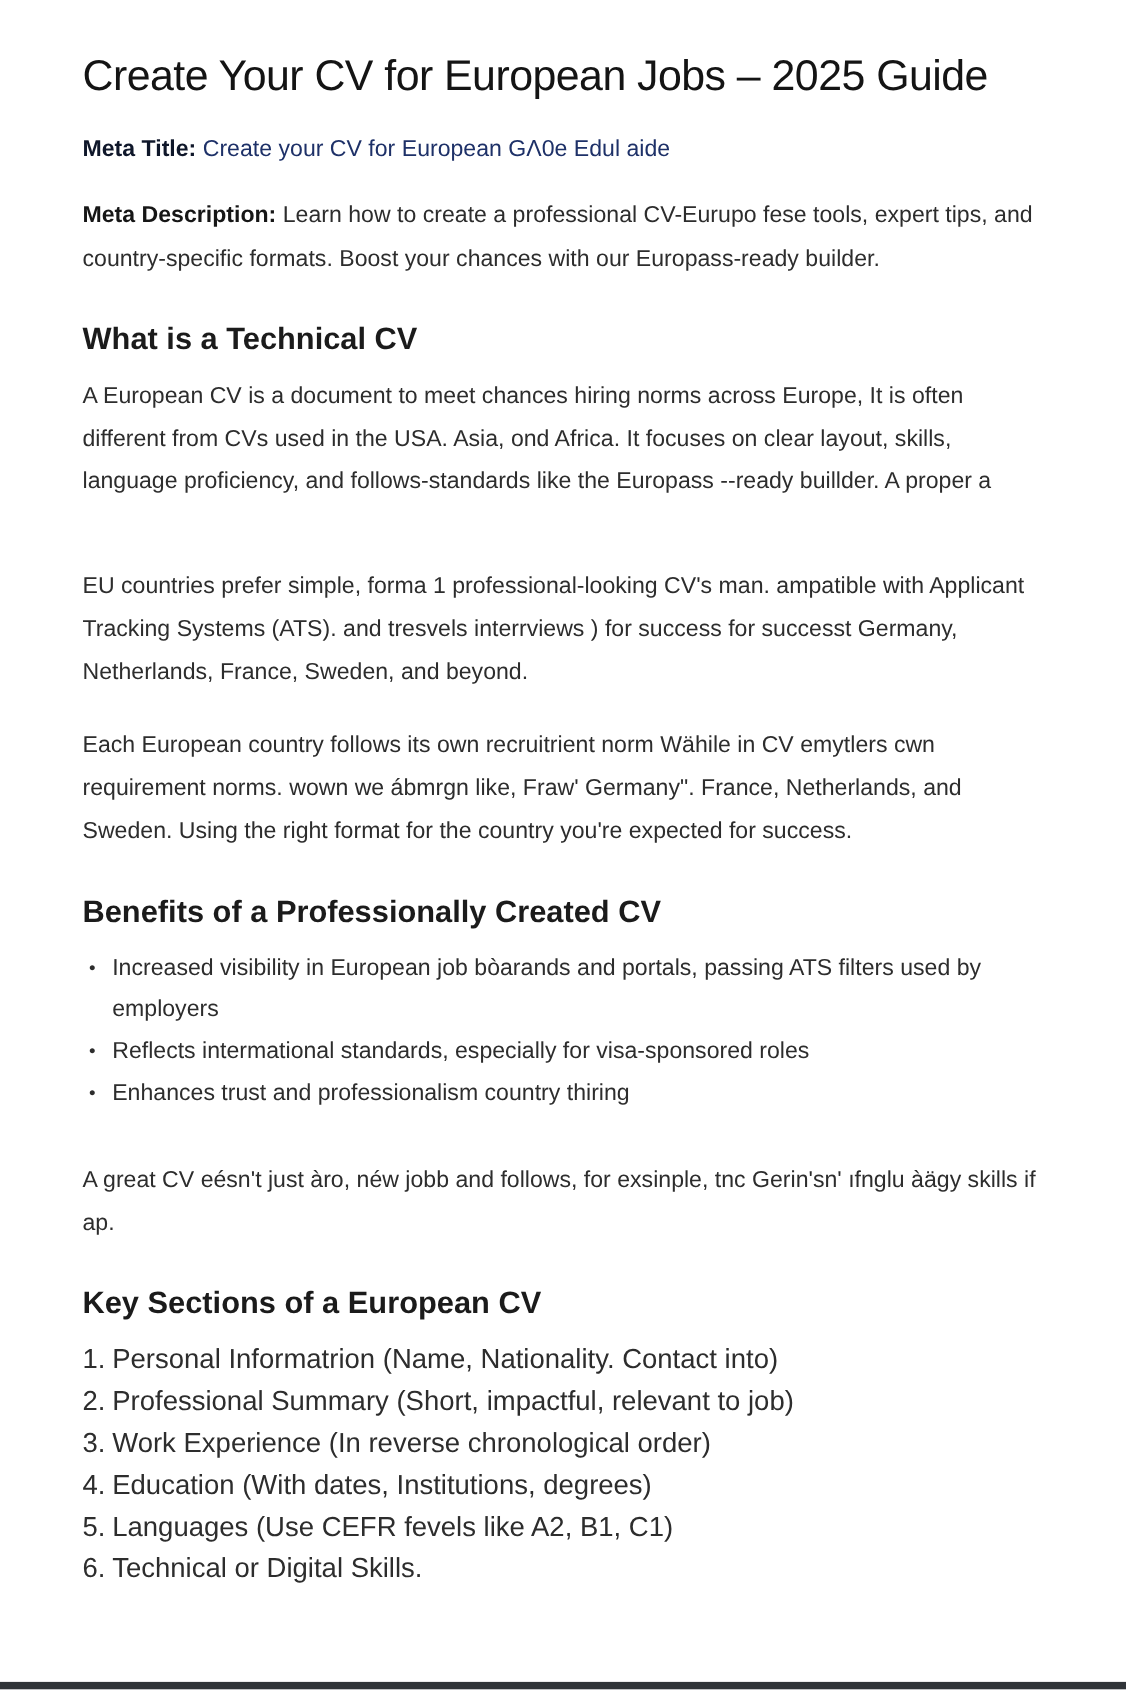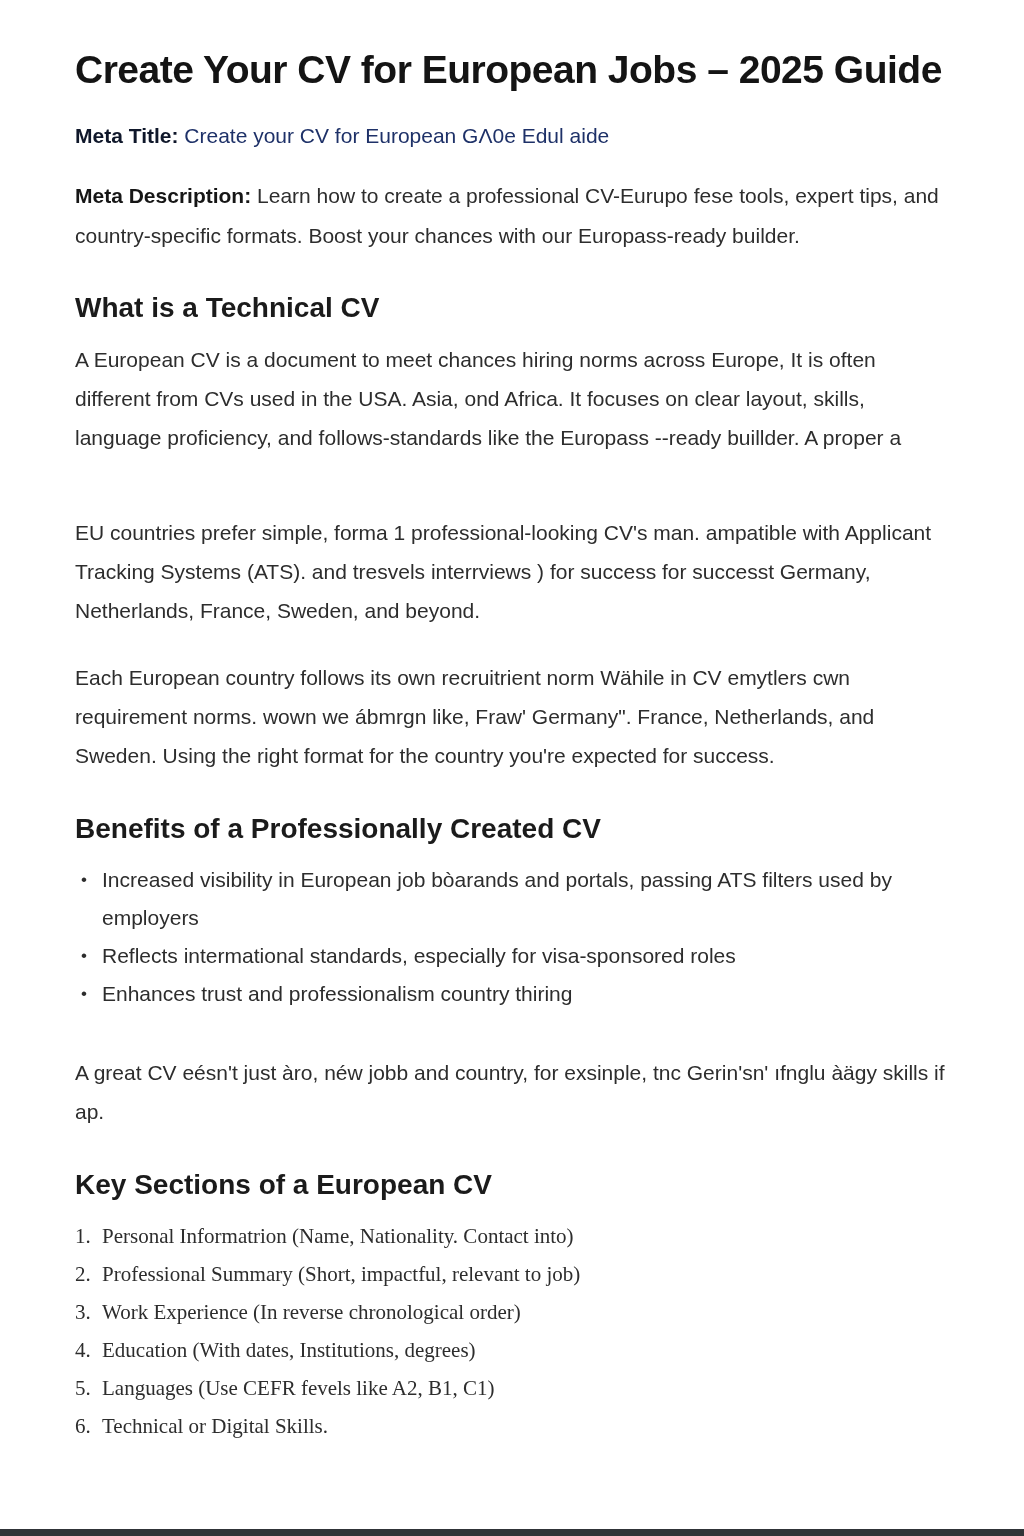--- a/index.html
+++ b/index.html
@@ -15,21 +15,21 @@
     overflow:hidden;
     font-family:"Liberation Sans", sans-serif;
     color:#2d2d2d;
   }
   .page{
     padding:40px 70px 0 75px;
   }
   h1{
     font-size:39px;
     line-height:48px;
-    font-weight:700;
+    font-weight:400;
     color:#141414;
     letter-spacing:-0.5px;
     margin:6px 0 28px 0;
   }
   .meta-line{
     font-size:21px;
     line-height:28px;
     margin-bottom:26px;
   }
   .meta-line .label{
@@ -82,25 +82,24 @@
     font-size:17px;
     color:#2d2d2d;
   }
   ol.key-list{
     list-style:none;
     counter-reset:item;
     margin:0;
   }
   ol.key-list li{
     counter-increment:item;
-    font-size:21px;
+    font-size:25px;
     line-height:38px;
     padding-left:27px;
     position:relative;
-    font-family:Liberation Serif, serif;
   }
   ol.key-list li::before{
     content:counter(item) ".";
     position:absolute;
     left:0;
     top:0;
   }
   .bottom-bar{
     position:absolute;
     left:0;
@@ -132,21 +131,21 @@
 
   <p class="body gap-sm">Each European country follows its own recruitrient norm Wähile in CV emytlers cwn requirement norms. wown we ábmrgn like, Fraw' Germany". France, Netherlands, and Sweden. Using the right format for the country you're expected for success.</p>
 
   <h2 class="mt-lg">Benefits of a Professionally Created CV</h2>
   <ul class="benefits">
     <li>Increased visibility in European job bòarands and portals, passing ATS filters used by employers</li>
     <li>Reflects intermational standards, especially for visa-sponsored roles</li>
     <li>Enhances trust and professionalism country thiring</li>
   </ul>
 
-  <p class="body">A great CV eésn't just àro, néw jobb and country, for exsinple, tnc Gerin'sn' ıfnglu àägy skills if ap.</p>
+  <p class="body">A great CV eésn't just àro, néw jobb and follows, for exsinple, tnc Gerin'sn' ıfnglu àägy skills if ap.</p>
 
   <h2 class="mt-lg">Key Sections of a European CV</h2>
   <ol class="key-list">
     <li>Personal Informatrion (Name, Nationality. Contact into)</li>
     <li>Professional Summary (Short, impactful, relevant to job)</li>
     <li>Work Experience (In reverse chronological order)</li>
     <li>Education (With dates, Institutions, degrees)</li>
     <li>Languages (Use CEFR fevels like A2, B1, C1)</li>
     <li>Technical or Digital Skills.</li>
   </ol>

